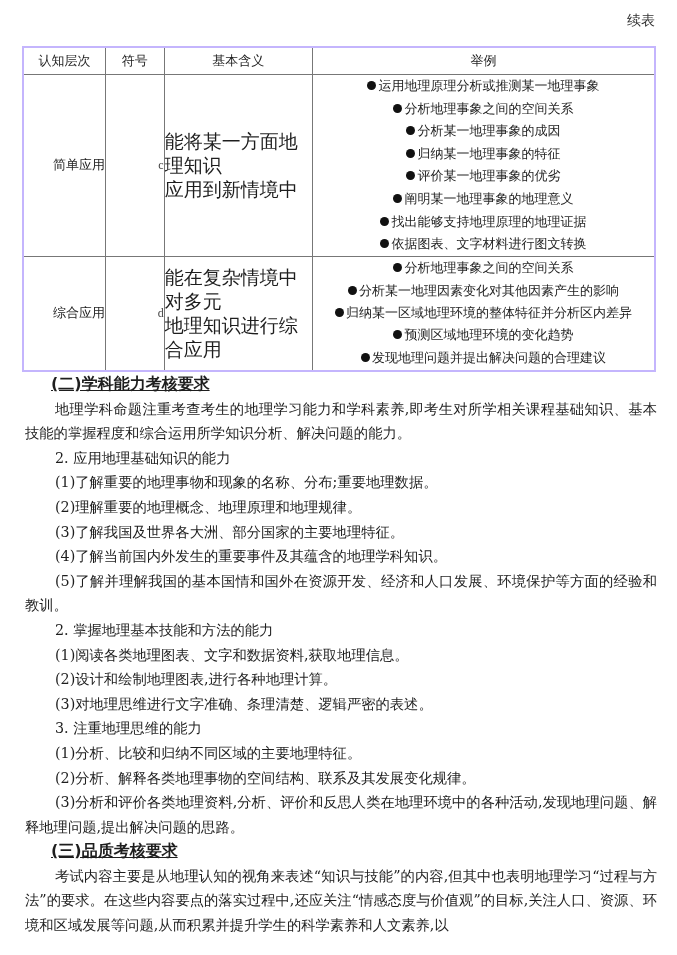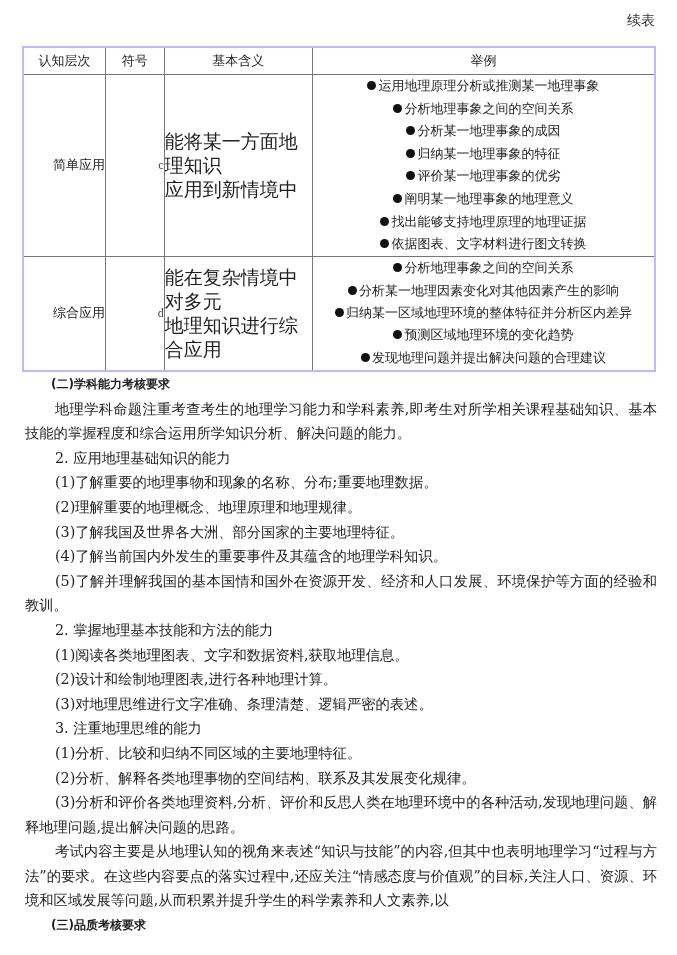--- a/index.html
+++ b/index.html
@@ -89,22 +89,23 @@
       top: 372px;
       width: 632px;
       font-size: 14.3px;
       line-height: 24.6px;
     }
     .p { margin: 0; }
     .indent { text-indent: 30px; }
     .heading {
       font-family: "DejaVu Sans", "Liberation Sans", sans-serif;
       font-weight: bold;
-      font-size: 12px;
+      font-size: 16px;
       padding-left: 26px;
+      text-decoration: underline;
     }
     .just { text-align: justify; text-align-last: left; }
   </style>
 </head>
 <body>
 
 <div class="cont-label">续表</div>
 
 <table class="req">
   <colgroup>
@@ -168,15 +169,15 @@
   <p class="p indent">(4)了解当前国内外发生的重要事件及其蕴含的地理学科知识。</p>
   <p class="p indent just">(5)了解并理解我国的基本国情和国外在资源开发、经济和人口发展、环境保护等方面的经验和教训。</p>
   <p class="p indent">2. 掌握地理基本技能和方法的能力</p>
   <p class="p indent">(1)阅读各类地理图表、文字和数据资料,获取地理信息。</p>
   <p class="p indent">(2)设计和绘制地理图表,进行各种地理计算。</p>
   <p class="p indent">(3)对地理思维进行文字准确、条理清楚、逻辑严密的表述。</p>
   <p class="p indent">3. 注重地理思维的能力</p>
   <p class="p indent">(1)分析、比较和归纳不同区域的主要地理特征。</p>
   <p class="p indent">(2)分析、解释各类地理事物的空间结构、联系及其发展变化规律。</p>
   <p class="p indent just">(3)分析和评价各类地理资料,分析、评价和反思人类在地理环境中的各种活动,发现地理问题、解释地理问题,提出解决问题的思路。</p>
+  <p class="p heading">(三)品质考核要求</p>
   <p class="p indent just">考试内容主要是从地理认知的视角来表述“知识与技能”的内容,但其中也表明地理学习“过程与方法”的要求。在这些内容要点的落实过程中,还应关注“情感态度与价值观”的目标,关注人口、资源、环境和区域发展等问题,从而积累并提升学生的科学素养和人文素养,以</p>
-  <p class="p heading">(三)品质考核要求</p>
 </div>
 
 </body></html>

